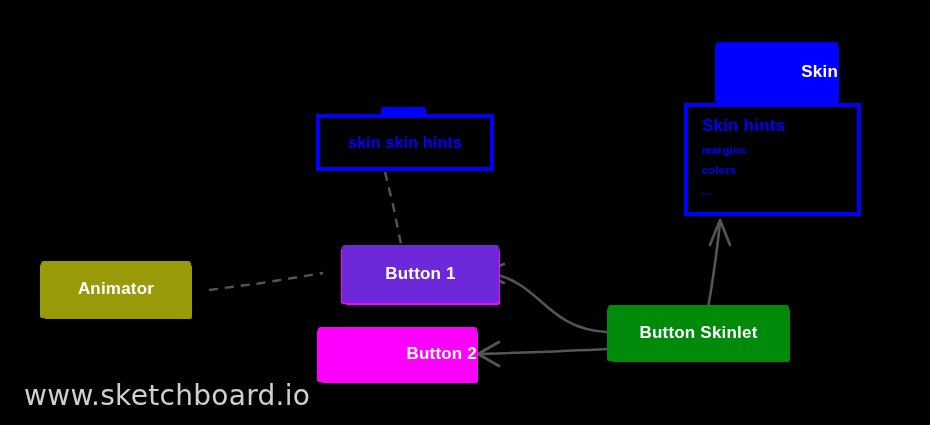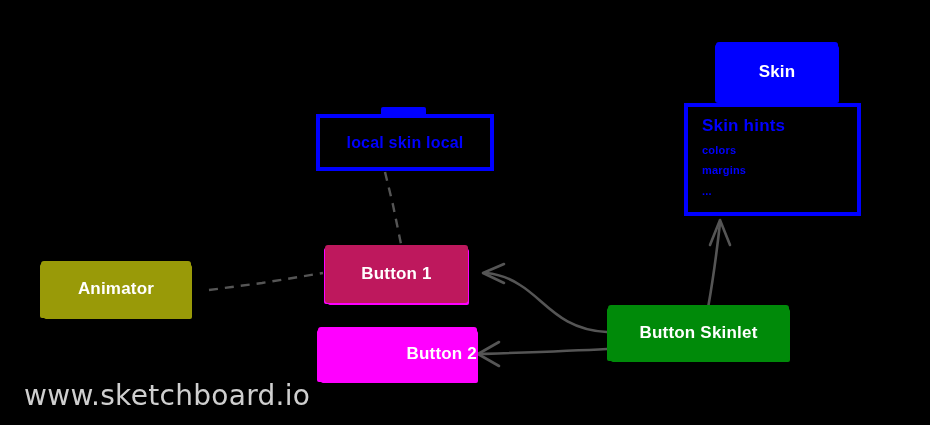--- a/index.html
+++ b/index.html
@@ -36,31 +36,32 @@
   .node-filled {
     color: #ffffff;
     font-size: 17px;
     border-radius: 3px;
   }
   .node-skin {
     left: 716px; top: 42px;
     width: 122px; height: 59px;
     background: #0000ff;
     box-shadow: 2px 3px 0 -1px #0000ff, -1px 2px 0 0 #0000ff;
+    justify-content: flex-end;
   }
   .node-animator {
     left: 41px; top: 261px;
     width: 150px; height: 56px;
     background: #999a08;
     box-shadow: 2px 3px 0 -1px #999a08, -2px 2px 0 -1px #999a08;
   }
   .node-button1 {
-    left: 325px; top: 245px;
-    width: 143px; height: 58px;
-    background: #be185d;
+    left: 342px; top: 245px;
+    width: 157px; height: 58px;
+    background: #6d28d9;
     box-shadow: 2px 3px 0 -1px #ff00ff, -2px 2px 0 -1px #ff00ff;
   }
   .node-button2 {
     left: 318px; top: 327px;
     width: 159px; height: 54px;
     background: #ff00ff;
     box-shadow: 2px 3px 0 -1px #ff00ff, -2px 2px 0 -1px #ff00ff;
     justify-content: flex-end;
   }
   .node-skinlet {
@@ -139,27 +140,27 @@
     <path d="M 708 308 C 713 280 717 250 720 223" fill="none" stroke="#555555" stroke-width="2.6" stroke-linecap="round"></path>
     <path d="M 710 245 L 720 220 L 730 245" fill="none" stroke="#555555" stroke-width="2.6" stroke-linecap="round" stroke-linejoin="round"></path>
   </svg>
 
   <div class="node node-filled node-skin">
     <span>Skin</span>
   </div>
 
   <div class="node node-outline node-skin-hints">
     <div class="skin-hints-title">Skin hints</div>
+    <div class="skin-hints-item">margins</div>
     <div class="skin-hints-item">colors</div>
-    <div class="skin-hints-item">margins</div>
     <div class="skin-hints-item">...</div>
   </div>
 
   <div class="node node-outline node-local-hints">
-    <span>local skin local</span>
+    <span>skin skin hints</span>
   </div>
   <div class="tab-blob"></div>
 
   <div class="node node-filled node-animator">
     <span>Animator</span>
   </div>
 
   <div class="node node-filled node-button1">
     <span>Button 1</span>
   </div>

